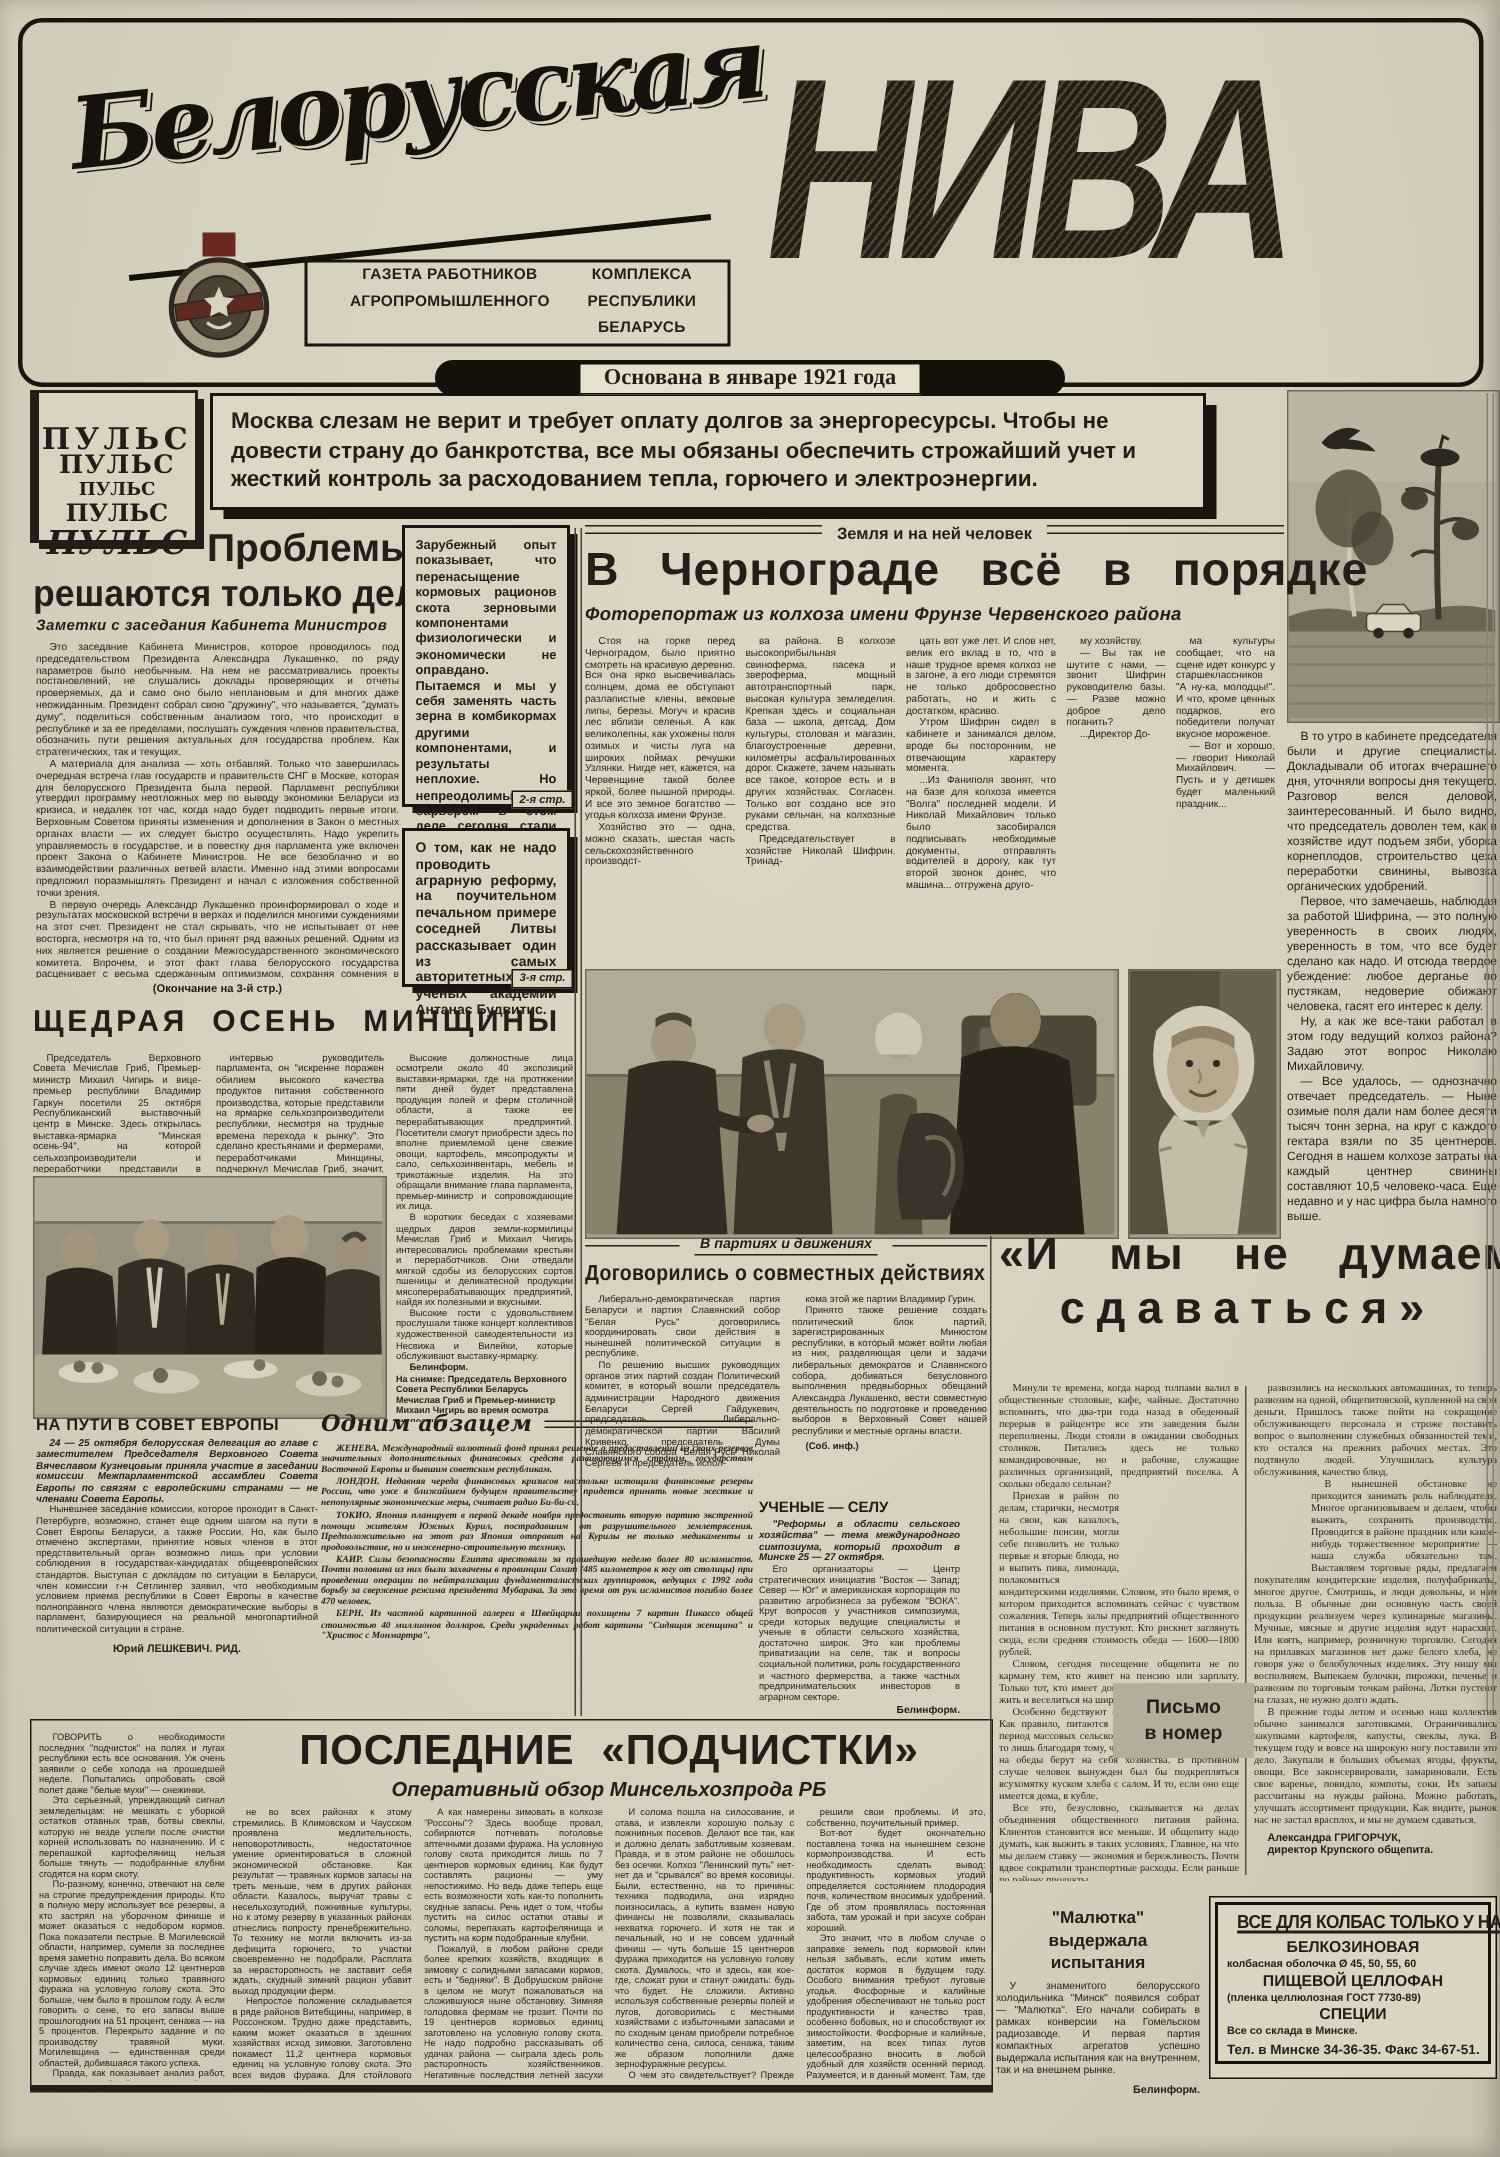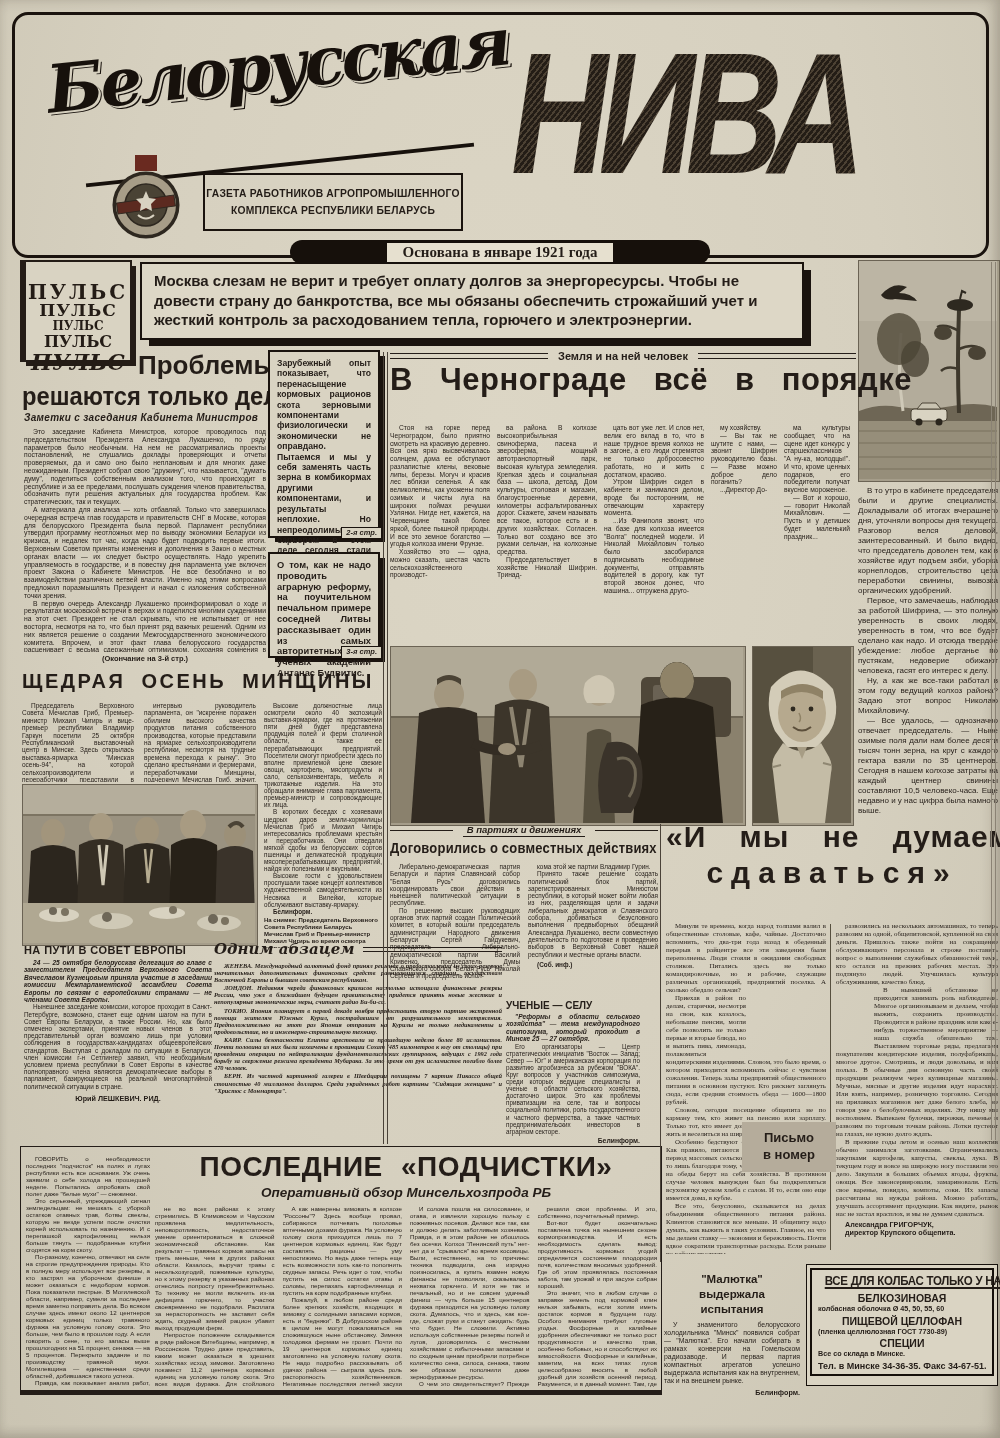--- a/index.html
+++ b/index.html
@@ -30,21 +30,21 @@
   .cal-no{font-size:9px;font-weight:bold;}
   .cal-total{font-size:7.5px;}
   .cal-weekday{font-size:11.5px;font-weight:bold;margin-top:6px;}
   .cal-day{font-size:17px;font-weight:bold;}
   .cal-month{font-size:11.5px;font-weight:bold;}
   .cal-year{font-size:11.5px;font-weight:bold;}
   .cal-div{width:74px;margin:5px auto 3px auto;border-top:1.5px solid #1a130e;}
   .cal-price-label{font-size:6.8px;font-weight:bold;}
   .cal-price{font-size:7.8px;font-weight:bold;}
   .tagline-box{left:188px;top:158px;width:256px;height:54px;border:2px solid #1a130e;display:flex;
-      flex-direction:column;justify-content:center;text-align:center;}
+      flex-direction:row;justify-content:center;text-align:center;padding-left:24px;}
   .tagline-box div{font-size:10.3px;font-weight:bold;line-height:1.7;letter-spacing:.2px;}
   .founded-bar{left:290px;top:240px;width:420px;height:24px;background:#16100b;border-radius:12px;
       display:flex;align-items:center;justify-content:center;z-index:5;}
   .founded-inner{background:#e6e0cf;padding:1px 16px;border:1px solid #16100b;
       font-family:"Liberation Serif",serif;font-weight:bold;font-size:15px;white-space:nowrap;}
 
   
   .pulse-box{left:20px;top:260px;width:112px;height:102px;border:2px solid #241c16;border-left-width:6px;
       box-shadow:5px 5px 0 -1px #241c16;background:#d9d3c2;text-align:center;
       font-family:"DejaVu Serif",serif;color:#241c16;box-sizing:border-box;padding-top:20px;}
@@ -73,21 +73,21 @@
   .prob-cont{left:24px;top:654px;width:242px;text-align:center;font-weight:bold;font-size:7.5px;}
 
   .teaser{border:2px solid #1a130e;box-shadow:6px 5px 0 -1px #1a130e;background:#d9d3c2;
       padding:6px 7px;box-sizing:border-box;font-weight:bold;text-align:justify;}
   .teaser .pref{position:absolute;right:-4px;bottom:-3px;background:#d9d3c2;padding:0 4px;
       font-style:italic;font-weight:bold;font-size:7.5px;border:1px solid #1a130e;}
   .box1{left:268px;top:350px;width:112px;height:188px;font-size:8.6px;line-height:10.4px;}
   .box2{left:268px;top:552px;width:112px;height:106px;font-size:9.3px;line-height:10.8px;}
 
   
-  .rubric{display:flex;align-items:center;}
+  .rubric{display:flex;}
   .rline{flex:1;height:4px;border-top:1px solid #241d18;border-bottom:1px solid #241d18;}
   .rubric .rlabel{margin:0 10px;font-weight:bold;font-size:11px;white-space:nowrap;}
   .zem-rubric{left:390px;top:350px;width:466px;}
   .chern-title{left:390px;top:362px;width:466px;font-size:31px;font-weight:bold;letter-spacing:.5px;
       word-spacing:18px;white-space:nowrap;}
   .chern-sub{left:390px;top:402px;width:466px;font-size:12.3px;font-weight:bold;font-style:italic;letter-spacing:.2px;}
   .chern-cols{left:390px;top:424px;width:466px;height:222px;display:flex;gap:7px;}
   .chern-cols .c{font-size:6.7px;line-height:7.75px;overflow:hidden;}
   .cw{width:100px;} .cn{width:66px;}
   .chern-right{left:858px;top:486px;width:140px;height:330px;font-size:8px;line-height:10px;}
@@ -258,20 +258,21 @@
     <span>О том, как не надо проводить аграрную реформу, на поучительном печальном примере соседней Литвы рассказывает один из самых авторитетных ученых академии Антанас Будвитис.</span>
     <span class="pref">3-я стр.</span>
   </div>
 
   <div class="abs rubric zem-rubric">
     <div class="rline"></div>
     <div class="rlabel">Земля и на ней человек</div>
     <div class="rline"></div>
   </div>
   <div class="abs chern-title">В Чернограде всё в порядке</div>
+  <div class="abs chern-sub">Фоторепортаж из колхоза имени Фрунзе Червенского района</div>
   <div class="abs chern-cols jus">
     <div class="c cw">
         <p>Стоя на горке перед Черноградом, было приятно смотреть на красивую деревню. Вся она ярко высвечивалась солнцем, дома ее обступают разлапистые клены, вековые липы, березы. Могуч и красив лес вблизи селенья. А как великолепны, как ухожены поля озимых и чисты луга на широких поймах речушки Узлянки. Нигде нет, кажется, на Червенщине такой более яркой, более пышной природы. И все это земное богатство — угодья колхоза имени Фрунзе.</p>
         <p>Хозяйство это — одна, можно сказать, шестая часть сельскохозяйственного производст-</p>
       </div>
     <div class="c cw">
         <p>ва района. В колхозе высокоприбыльная свиноферма, пасека и звероферма, мощный автотранспортный парк, высокая культура земледелия. Крепкая здесь и социальная база — школа, детсад, Дом культуры, столовая и магазин, благоустроенные деревни, километры асфальтированных дорог. Скажете, зачем называть все такое, которое есть и в других хозяйствах. Согласен. Только вот создано все это руками сельчан, на колхозные средства.</p>
         <p>Председательствует в хозяйстве Николай Шифрин. Тринад-</p>
       </div>
     <div class="c cw">

